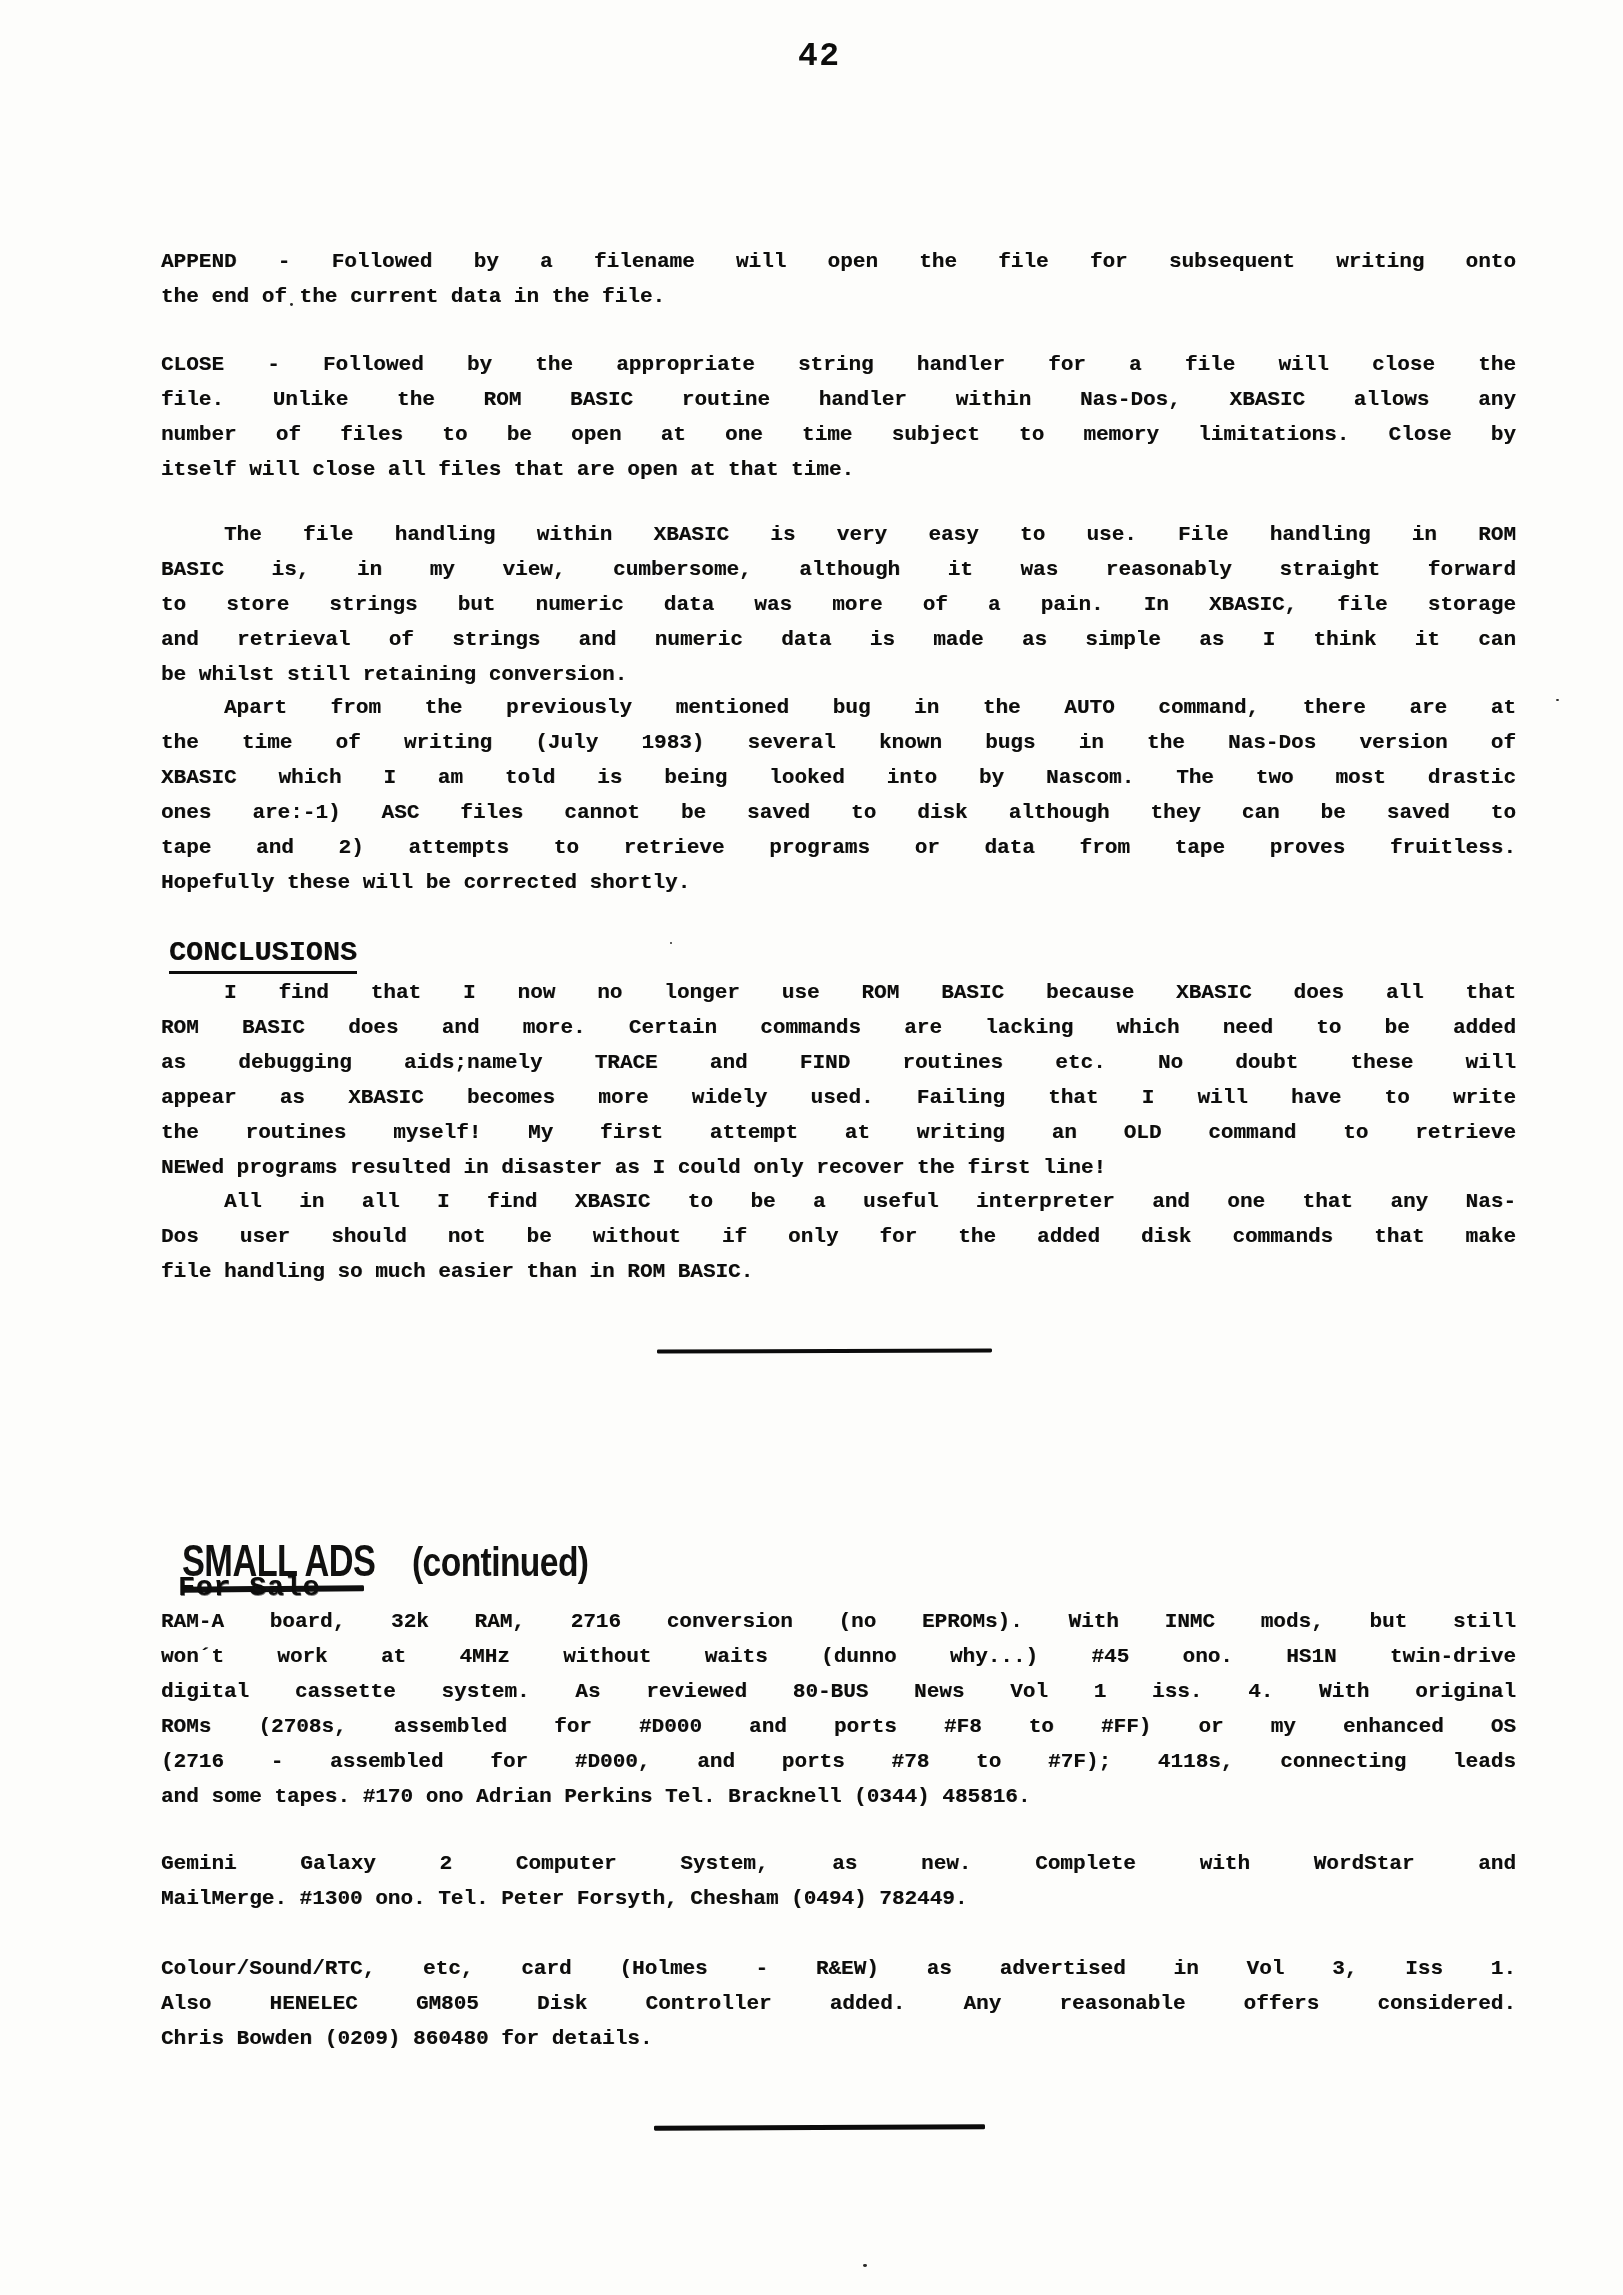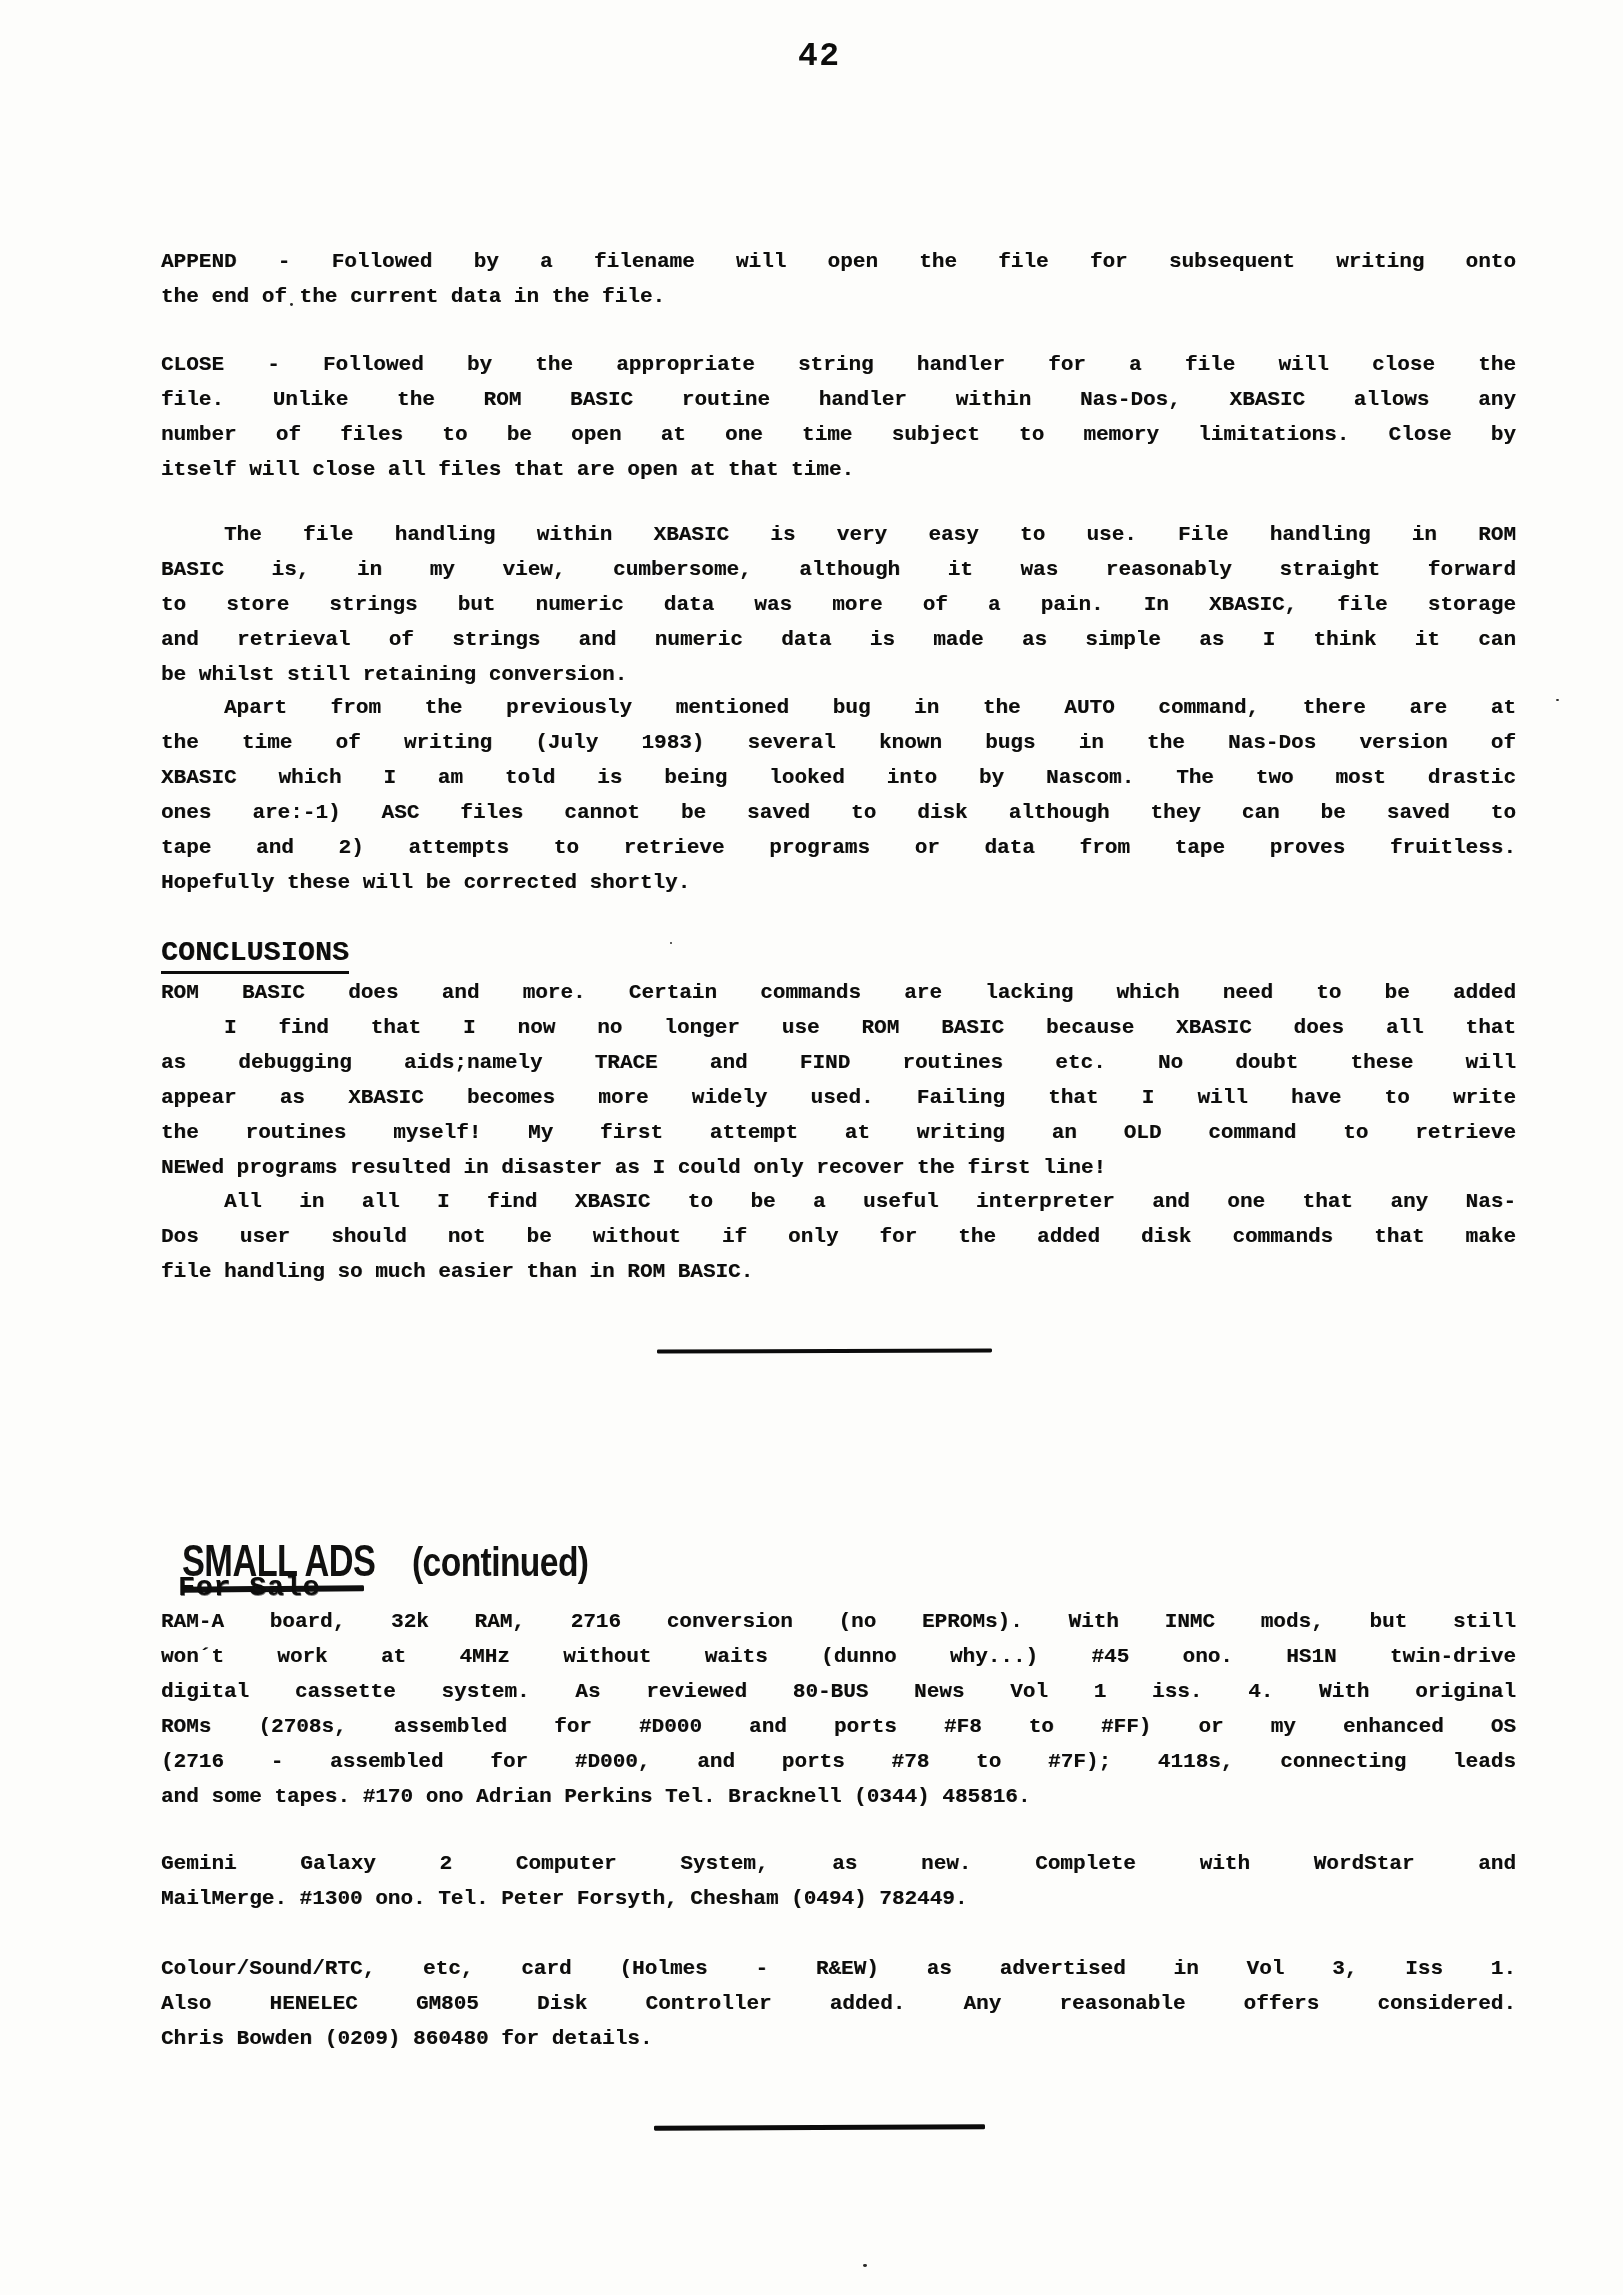--- a/index.html
+++ b/index.html
@@ -37,20 +37,21 @@
     position:absolute;
     left:161px;
     font-size:28.5px;line-height:35px;
     font-weight:700;
     text-shadow:0.4px 0.4px 0 rgba(13,13,12,0.5);
   }
   .mono-heading .underlined{
     display:inline-block;
     border-bottom:3.5px solid #0d0d0c;
     padding-bottom:1.4px;
+    margin-left:8px;
   }
   .ads-heading{
     position:absolute;
     left:182px;top:1493px;
     font-family:"Liberation Sans","DejaVu Sans",sans-serif;
     font-weight:700;
     color:#111110;
     white-space:nowrap;
     margin-top:46px;
   }
@@ -132,22 +133,22 @@
       <div class="line">ones are:-1) ASC files cannot be saved to disk although they can be saved to</div>
       <div class="line">tape and 2) attempts to retrieve programs or data from tape proves fruitless.</div>
       <div class="line last">Hopefully these will be corrected shortly.</div>
     </div>
 
   <div class="mono-heading" style="top:935px">
     <span class="underlined">CONCLUSIONS</span>
   </div>
 
   <div class="textblock" style="top:975px">
+      <div class="line" style="padding-left: 5ch;">I find that I now no longer use ROM BASIC because XBASIC does all that</div>
       <div class="line">ROM BASIC does and more. Certain commands are lacking which need to be added</div>
-      <div class="line" style="padding-left: 5ch;">I find that I now no longer use ROM BASIC because XBASIC does all that</div>
       <div class="line">as debugging aids;namely TRACE and FIND routines etc. No doubt these will</div>
       <div class="line">appear as XBASIC becomes more widely used. Failing that I will have to write</div>
       <div class="line">the routines myself! My first attempt at writing an OLD command to retrieve</div>
       <div class="line last">NEWed programs resulted in disaster as I could only recover the first line!</div>
     </div>
 
   <div class="textblock" style="top:1184px">
       <div class="line" style="padding-left: 5ch;">All in all I find XBASIC to be a useful interpreter and one that any Nas-</div>
       <div class="line">Dos user should not be without if only for the added disk commands that make</div>
       <div class="line last">file handling so much easier than in ROM BASIC.</div>

